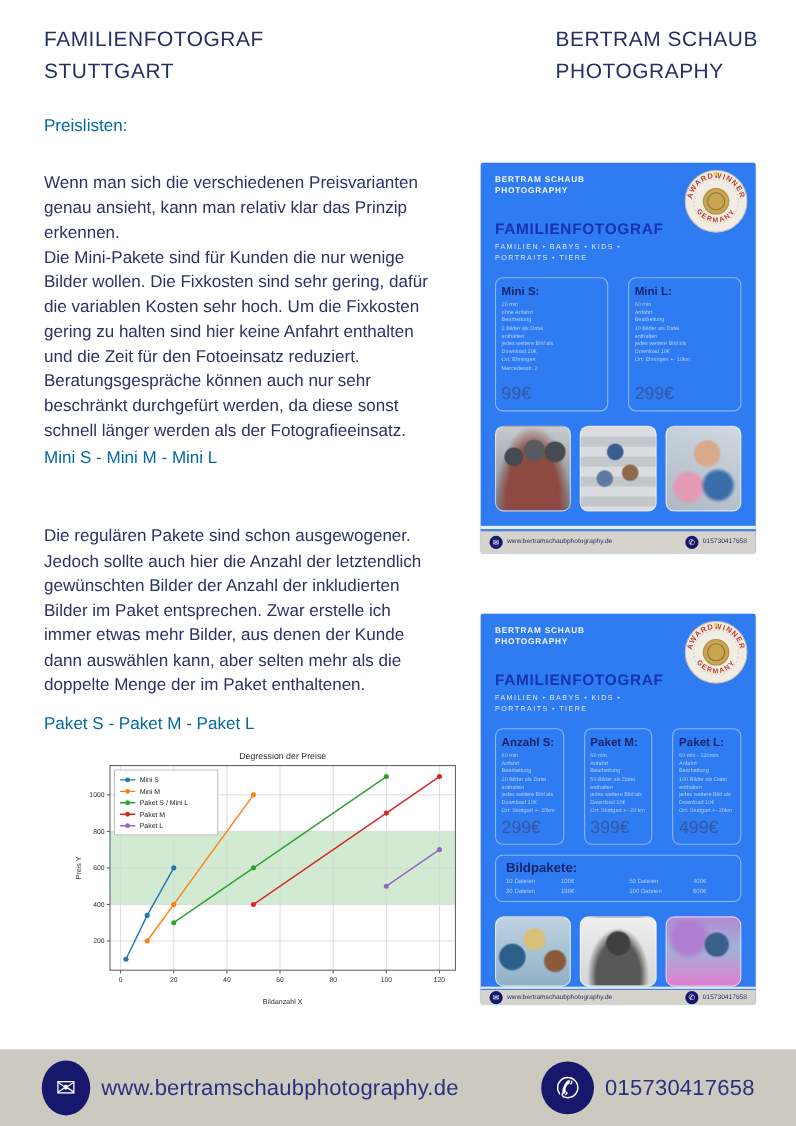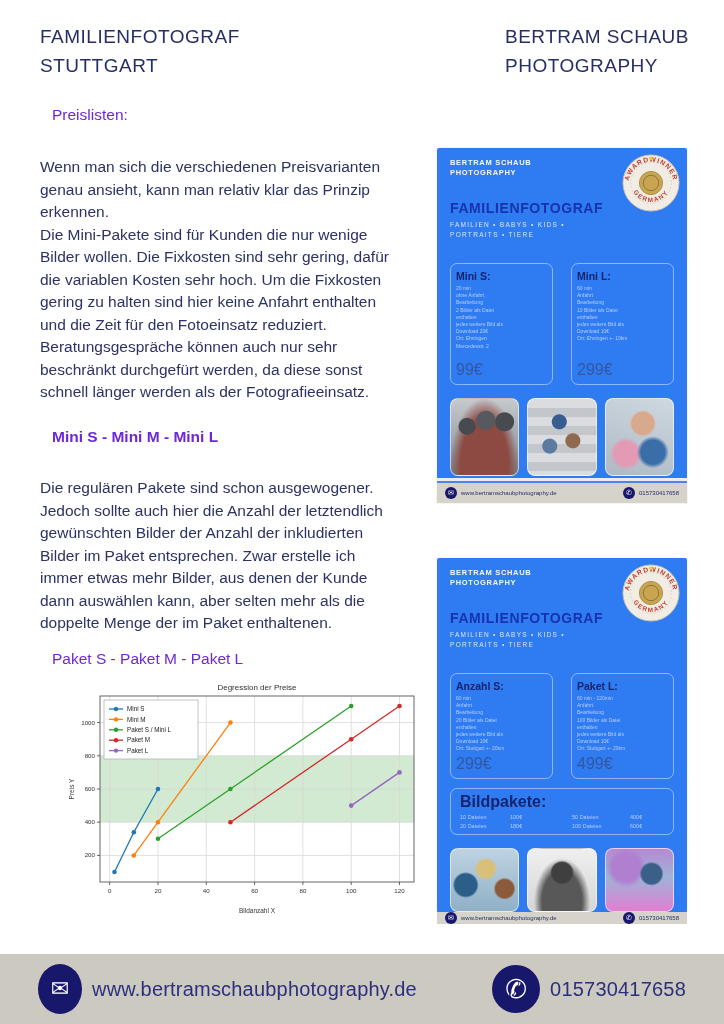--- a/index.html
+++ b/index.html
@@ -3,43 +3,43 @@
 <meta charset="utf-8">
 <style>
   * { margin:0; padding:0; box-sizing:border-box; }
   html,body { background:#fff; }
   .page {
     position:relative; width:724px; height:1024px; background:#ffffff;
     font-family:"Liberation Sans", sans-serif; color:#272e63; overflow:hidden;
   }
   .abs { position:absolute; }
   .hdr { font-size:19px; line-height:29px; letter-spacing:.5px; color:#272e63; white-space:pre-line; }
-  .label15 { font-size:15.5px; color:#6d28d9;margin-left:12px; }
+  .label15 { font-size:15.5px; color:#0369a1; }
   .para { font-size:15.5px; line-height:22.5px; color:#2c3263; white-space:pre-line; width:412px; }
 
   
   .card { width:250px; height:355px; background:#2e7bf2; display:flex; flex-direction:column;
           border-radius:2px; box-shadow:0 0 0 1px rgba(0,0,0,.04); }
   .card-main { flex:1; padding:10px 13px 0; position:relative; }
   .card-brand { font-size:7.5px; font-weight:bold; letter-spacing:.7px; line-height:10px;
                 color:#f4f8ff; white-space:pre-line; }
   .badge { position:absolute; right:7px; top:6px; }
   .card-title { margin-top:22px; font-size:14px; font-weight:bold; letter-spacing:.6px; color:#1733ae; }
   .card-sub { margin-top:4px; font-size:6.5px; letter-spacing:1.3px; line-height:9.5px;
               color:#d9e6ff; white-space:pre-line; }
-  .pkg-row { display:flex; gap:18px; margin-top:24px;align-items:flex-end; }
+  .pkg-row { display:flex; gap:18px; margin-top:13px;align-items:flex-end; }
   .pkg { flex:1; border:1px solid rgba(219,231,255,.55); border-radius:7px; padding:6px 5px 5px;
          display:flex; flex-direction:column; }
   .c1 .pkg { height:122px; }
   .c2 .pkg { height:106px; }
   .pkg-name { font-size:10.5px; font-weight:bold; color:#18246d; }
   .pkg-det { margin-top:3px; font-size:5px; line-height:7.2px; color:#b3cdfc; white-space:pre-line; }
   .pkg-price { margin-top:auto; font-size:16px; color:#35579f; }
   .bp-box { margin-top:9px; border:1px solid rgba(219,231,255,.55); border-radius:7px; padding:4px 9px 5px; }
-  .bp-title { font-size:16px; font-weight:bold; color:#18246d; }
+  .bp-title { font-size:12px; font-weight:bold; color:#18246d; }
   .bp-grid { margin-top:3px; display:grid; grid-template-columns:50px 62px 58px auto; row-gap:3px;
              font-size:5.5px; color:#b3cdfc; }
   .photo-row { display:flex; gap:8px; margin-top:13px; }
   .photo { flex:1; border-radius:8px; border:1px solid rgba(255,255,255,.6); }
   .c1 .photo { height:78px; } .c2 .photo { height:64px; }
   .ph-1a { background: radial-gradient(circle at 24% 36%, #474b51 8px, transparent 9px),
            radial-gradient(circle at 52% 28%, #565a60 9px, transparent 10px),
            radial-gradient(circle at 80% 30%, #474b51 9px, transparent 10px),
            radial-gradient(ellipse at 50% 88%, #8d4a42 24px, transparent 34px),
            linear-gradient(180deg,#c6cace,#9aa1a8 60%,#74797f); }
@@ -96,21 +96,21 @@
 genau ansieht, kann man relativ klar das Prinzip
 erkennen.
 Die Mini-Pakete sind für Kunden die nur wenige
 Bilder wollen. Die Fixkosten sind sehr gering, dafür
 die variablen Kosten sehr hoch. Um die Fixkosten
 gering zu halten sind hier keine Anfahrt enthalten
 und die Zeit für den Fotoeinsatz reduziert.
 Beratungsgespräche können auch nur sehr
 beschränkt durchgefürt werden, da diese sonst
 schnell länger werden als der Fotografieeinsatz.</div>
-  <div class="abs label15" style="left:40px; top:428px;font-weight:bold;">Mini S - Mini M - Mini L</div>
+  <div class="abs label15" style="left:40px; top:408px;">Mini S - Mini M - Mini L</div>
   <div class="abs label15" style="left:40px; top:650px;">Paket S - Paket M - Paket L</div>
   <div class="abs para" style="left:40px; top:477px;">Die regulären Pakete sind schon ausgewogener.
 Jedoch sollte auch hier die Anzahl der letztendlich
 gewünschten Bilder der Anzahl der inkludierten
 Bilder im Paket entsprechen. Zwar erstelle ich
 immer etwas mehr Bilder, aus denen der Kunde
 dann auswählen kann, aber selten mehr als die
 doppelte Menge der im Paket enthaltenen.</div>
 
   <div class="abs chart-wrap" id="chart-mount"><svg width="356" height="236" viewBox="0 0 356 236" font-family="Liberation Sans, sans-serif">
@@ -287,20 +287,32 @@
 Anfahrt
 Bearbeitung
 20 Bilder als Datei
 enthalten
 jedes weitere Bild als
 Download 10€
 Ort: Stuttgart +- 20km</div>
           <div class="pkg-price">299€</div>
         </div>
         <div class="pkg">
+          <div class="pkg-name">Paket M:</div>
+          <div class="pkg-det">60 min
+Anfahrt
+Bearbeitung
+50 Bilder als Datei
+enthalten
+jedes weitere Bild als
+Download 10€
+Ort: Stuttgart +- 20 km</div>
+          <div class="pkg-price">399€</div>
+        </div>
+        <div class="pkg">
           <div class="pkg-name">Paket L:</div>
           <div class="pkg-det">60 min - 120min
 Anfahrt
 Bearbeitung
 100 Bilder als Datei
 enthalten
 jedes weitere Bild als
 Download 10€
 Ort: Stuttgart +- 20km</div>
           <div class="pkg-price">499€</div>

